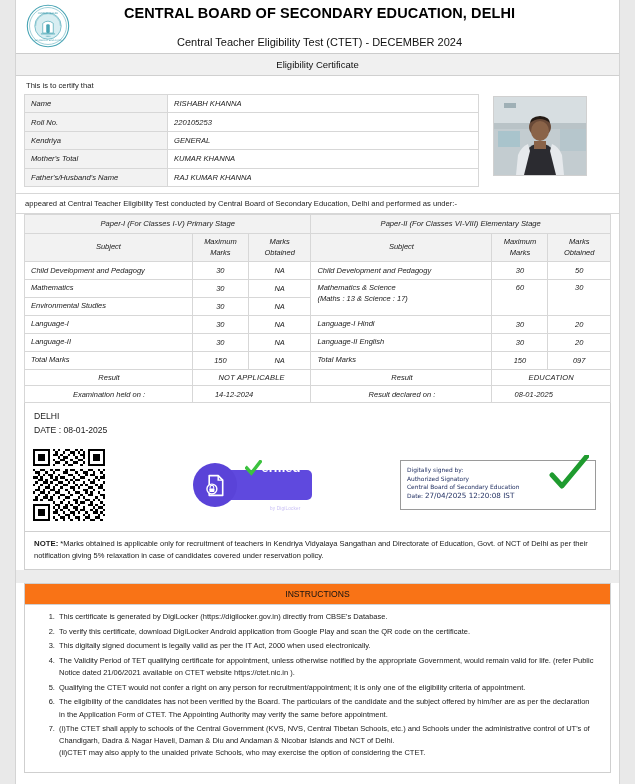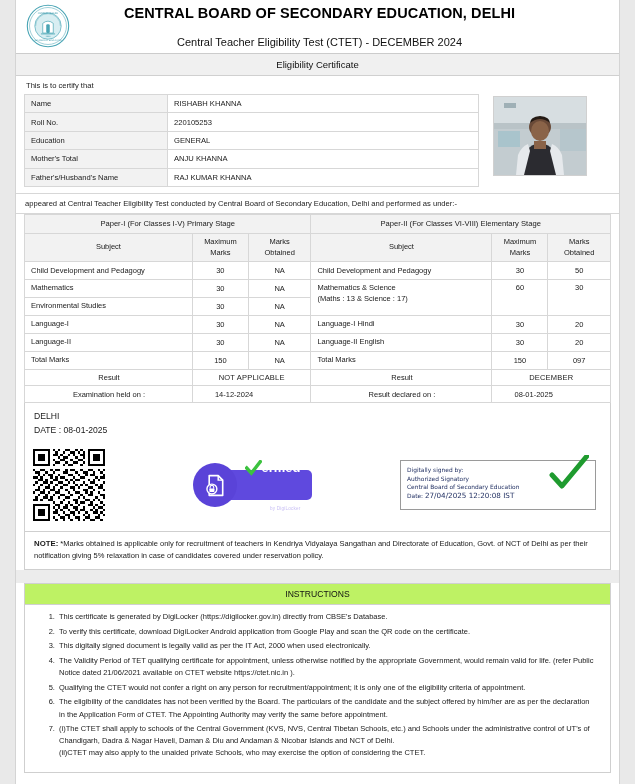--- a/index.html
+++ b/index.html
@@ -27,21 +27,21 @@
   .cbse-logo{width:44px;height:44px;}
   .hdr-text{flex:1;text-align:center;padding-right:60px;}
   .hdr-t1{font-size:14.5px;font-weight:bold;letter-spacing:.1px;color:#000;}
   .hdr-t2{font-size:11px;margin-top:15px;color:#111;}
   .banner{
     background:#f0f0f0;border-bottom:1px solid #d0d0d0;
     text-align:center;font-size:9.5px;padding:5px 0 5px 0;color:#111;
   }
   .certify{padding:5px 0 4px 10px;font-size:7.6px;}
   .body-pad{padding:0 8px;}
-  table{border-collapse:collapse;width:100%;}
+  table{border-collapse:collapse;width:100%;font-style:italic;}
   .info-table{width:455px;table-layout:fixed;border:1px solid #cfcfcf;}
   .info-table td{
     border:1px solid #d7d7d7;padding:3.2px 6px;font-size:7.6px;height:11px;
   }
   .info-table td.lbl{width:130px;background:#f2f2f2;}
   .row-flex{display:flex;align-items:flex-start;padding:0 8px;}
   .photo-box{
     width:92px;height:78px;margin-left:14px;margin-top:2px;
     border:1px solid #d0d0d0;position:relative;overflow:hidden;background:#cfd6d8;
   }
@@ -86,21 +86,21 @@
   .sigline.date{font-size:5.9px;}
   .sigline.date b{font-size:7.2px;font-weight:normal;}
   .sigcheck{position:absolute;right:6px;top:-6px;}
   .note{
     border:1px solid #cfcfcf;border-top:none;padding:6px 9px 8px 9px;
     font-size:7.5px;line-height:1.5;
   }
   .note b{font-size:7.8px;}
   .gap{height:13px;background:#ececec;border-left:1px solid #d4d4d4;border-right:1px solid #d4d4d4;margin:0 -1px;}
   .instr-banner{
-    background:#bef264;border:1px solid #d0d0d0;text-align:center;
+    background:#f97316;border:1px solid #d0d0d0;text-align:center;
     font-size:8.6px;padding:5px 0;color:#111;
   }
   .instr-body{border:1px solid #cfcfcf;border-top:none;padding:6px 14px 10px 14px;}
   ol.instr{margin:0;padding-left:18px;}
   ol.instr > li{font-size:7.5px;line-height:1.62;padding-left:2px;margin-bottom:2.5px;}
   .sub-item{font-size:7.5px;line-height:1.62;}
 </style>
 </head>
 <body>
 
@@ -136,26 +136,26 @@
       <tbody>
         <tr>
           <td class="lbl">Name</td>
           <td>RISHABH KHANNA</td>
         </tr>
         <tr>
           <td class="lbl">Roll No.</td>
           <td>220105253</td>
         </tr>
         <tr>
-          <td class="lbl">Education</td>
+          <td class="lbl">Kendriya</td>
           <td>GENERAL</td>
         </tr>
         <tr>
           <td class="lbl">Mother's Total</td>
-          <td>ANJU KHANNA</td>
+          <td>KUMAR KHANNA</td>
         </tr>
         <tr>
           <td class="lbl">Father's/Husband's Name</td>
           <td>RAJ KUMAR KHANNA</td>
         </tr>
       </tbody>
     </table>
 
     <div class="photo-box">
       <svg width="100%" height="100%" viewBox="0 0 92 78" preserveAspectRatio="none">
@@ -258,21 +258,21 @@
           <td>150</td>
           <td>NA</td>
           <td class="subj">Total Marks</td>
           <td>150</td>
           <td>097</td>
         </tr>
         <tr>
           <td class="res-lbl">Result</td>
           <td class="res-val" colspan="2">NOT APPLICABLE</td>
           <td class="res-lbl">Result</td>
-          <td class="res-val" colspan="2">DECEMBER</td>
+          <td class="res-val" colspan="2">EDUCATION</td>
         </tr>
         <tr>
           <td class="res-lbl">Examination held on :</td>
           <td class="dt-val" colspan="2">14-12-2024</td>
           <td class="res-lbl">Result declared on :</td>
           <td class="dt-val" colspan="2">08-01-2025</td>
         </tr>
       </tbody>
     </table>
   </div>

